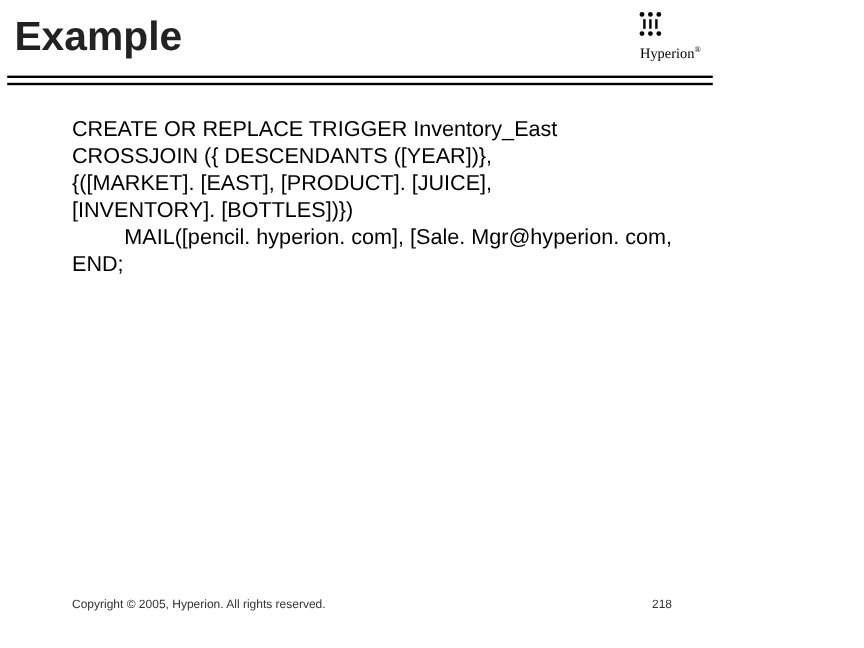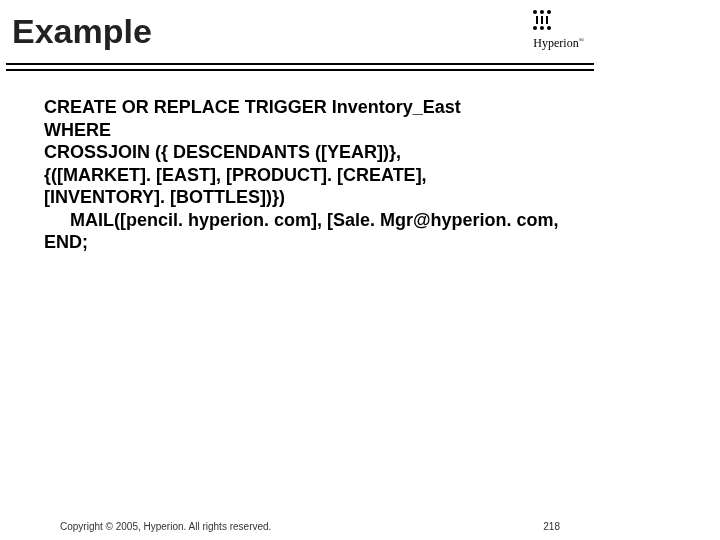--- a/index.html
+++ b/index.html
@@ -9,23 +9,23 @@
   .title { font-size: 34px; font-weight: bold; color: #222; }
   .logo { position: absolute; top: 10px; right: 16px; text-align: left; }
   .logo-glyph { display: inline-block; line-height: 0; }
   .logo-row { display: flex; gap: 3px; justify-content: center; }
   .dot { width: 4px; height: 4px; border-radius: 50%; background: #000; display: inline-block; }
   .bar { width: 2px; height: 8px; background: #000; display: inline-block; }
   .logo-text { font-size: 12px; font-family: "Times New Roman", serif; margin-top: 2px; }
   .logo-text sup { font-size: 7px; vertical-align: super; }
   .rule-top { position: absolute; top: 63px; left: 6px; right: 6px; height: 0; border-bottom: 2px solid #000; }
   .rule-bottom { position: absolute; top: 69px; left: 6px; right: 6px; height: 0; border-bottom: 2px solid #000; }
-  .body { position: absolute; top: 96px; left: 44px; right: 40px; font-size: 18px; line-height: 1.25; font-weight: bold; }
-  .indent { padding-left: 26px; }
-  .footer { position: absolute; bottom: 8px; left: 60px; right: 40px; display: flex; justify-content: space-between; font-size: 10px; color: #333; gap: 44px; }
+  .body { position: absolute; top: 96px; left: 60px; right: 40px; font-size: 18px; line-height: 1.25; }
+  .indent { padding-left: 26px; text-align: right; }
+  .footer { position: absolute; bottom: 30px; left: 60px; right: 40px; display: flex; justify-content: space-between; font-size: 10px; color: #333; gap: 44px; }
 </style>
 </head>
 <body>
 
 <div class="slide">
 
   <div class="title-row">
     <div class="title">Example</div>
   </div>
 
@@ -50,23 +50,22 @@
     <div class="logo-text">
       <span>Hyperion</span><sup>®</sup>
     </div>
   </div>
 
   <div class="rule-top"></div>
   <div class="rule-bottom"></div>
 
   <div class="body">
     <div>CREATE OR REPLACE TRIGGER Inventory_East</div>
-    <div>WHERE</div>
     <div>CROSSJOIN ({ DESCENDANTS ([YEAR])},</div>
-    <div>{([MARKET]. [EAST], [PRODUCT]. [CREATE],</div>
+    <div>{([MARKET]. [EAST], [PRODUCT]. [JUICE],</div>
     <div>[INVENTORY]. [BOTTLES])})</div>
     <div class="indent">MAIL([pencil. hyperion. com], [Sale. Mgr@hyperion. com,</div>
     <div>END;</div>
   </div>
 
   <div class="footer">
     <span>Copyright © 2005, Hyperion. All rights reserved.</span>
     <span>218</span>
   </div>
 

